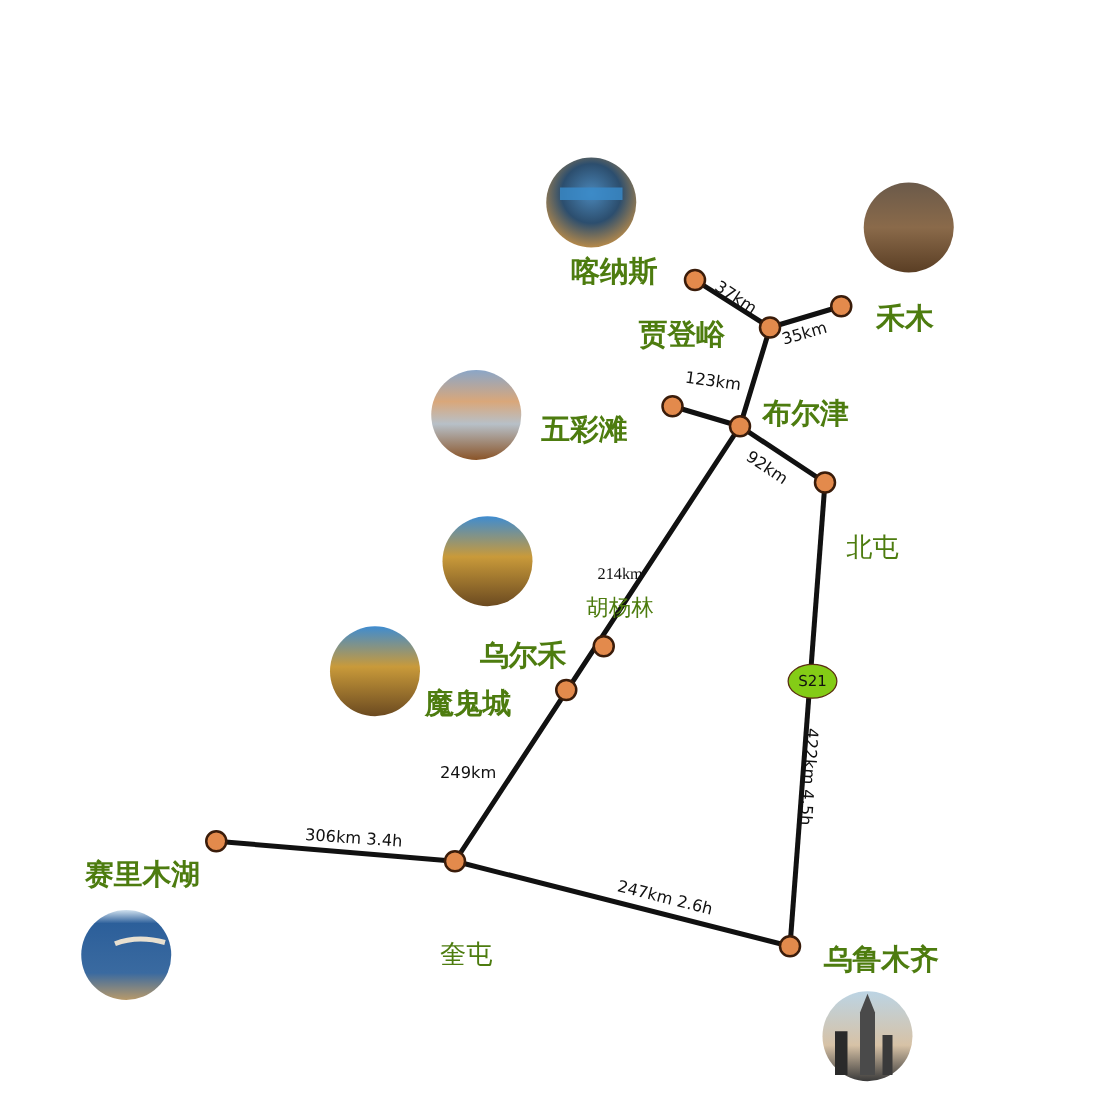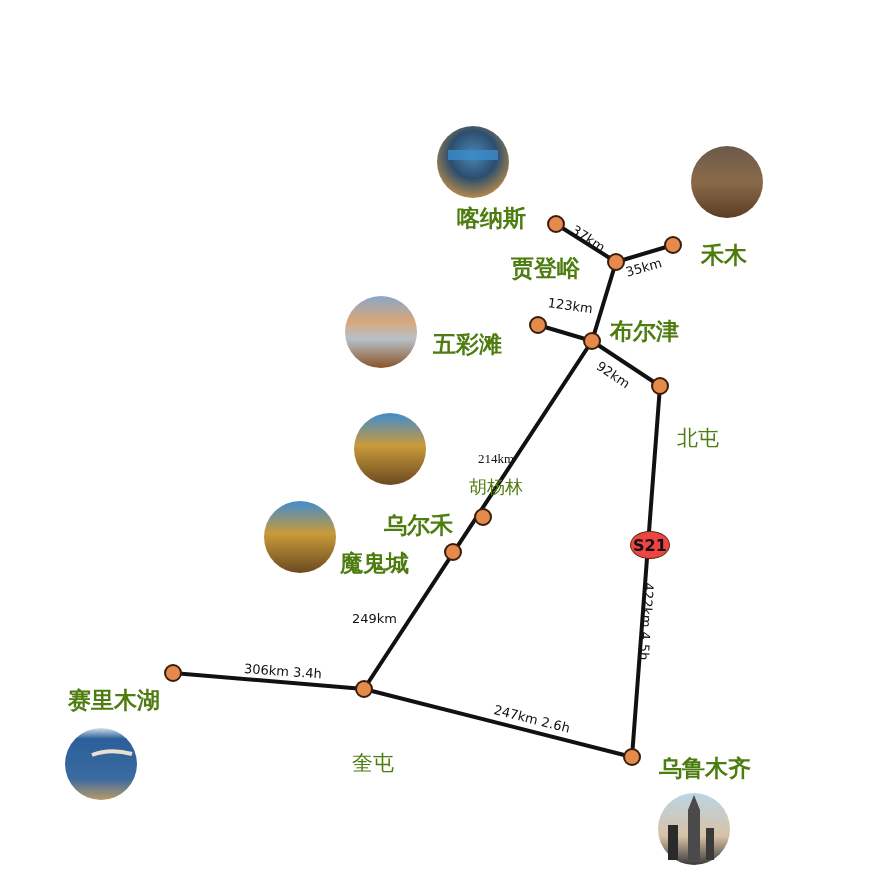--- a/index.html
+++ b/index.html
@@ -3,21 +3,21 @@
   <meta charset="utf-8">
   <style>
     html, body { margin: 0; padding: 0; background: #ffffff; }
     #stage { position: relative; width: 885px; height: 885px; overflow: hidden; background: #ffffff; font-family: "DejaVu Sans", sans-serif; }
     svg.routes { position: absolute; left: 0; top: 0; width: 885px; height: 885px; }
     .label { position: absolute; color: #4d7c0f; white-space: nowrap; line-height: 1; }
     .label.bold { font-weight: bold; font-size: 23px; }
     .label.reg { font-size: 21px; margin-top: 46px; }
     .label.small { font-size: 18px; }
     .dist { position: absolute; font-size: 13px; color: #111; white-space: nowrap; line-height: 1; transform-origin: left center; }
-    .shield { position: absolute; width: 38px; height: 26px; border-radius: 50%; background: #ef4444; border: 1.5px solid #5a2e12; font-weight: bold; font-size: 16px; color: #111; display: flex; align-items: center; justify-content: center; font-family: "DejaVu Sans", sans-serif; }
+    .shield { position: absolute; width: 38px; height: 26px; border-radius: 50%; background: #84cc16; border: 1.5px solid #5a2e12; font-weight: normal; font-size: 12px; color: #111; display: flex; align-items: center; justify-content: center; font-family: "DejaVu Sans", sans-serif; }
   </style>
 </head>
 <body>
 
 <div id="stage">
 
   <svg class="routes" viewBox="0 0 885 885">
     <defs>
       <radialGradient id="gKanas" cx="50%" cy="40%" r="60%">
         <stop offset="0%" stop-color="#4a86b8"></stop>

